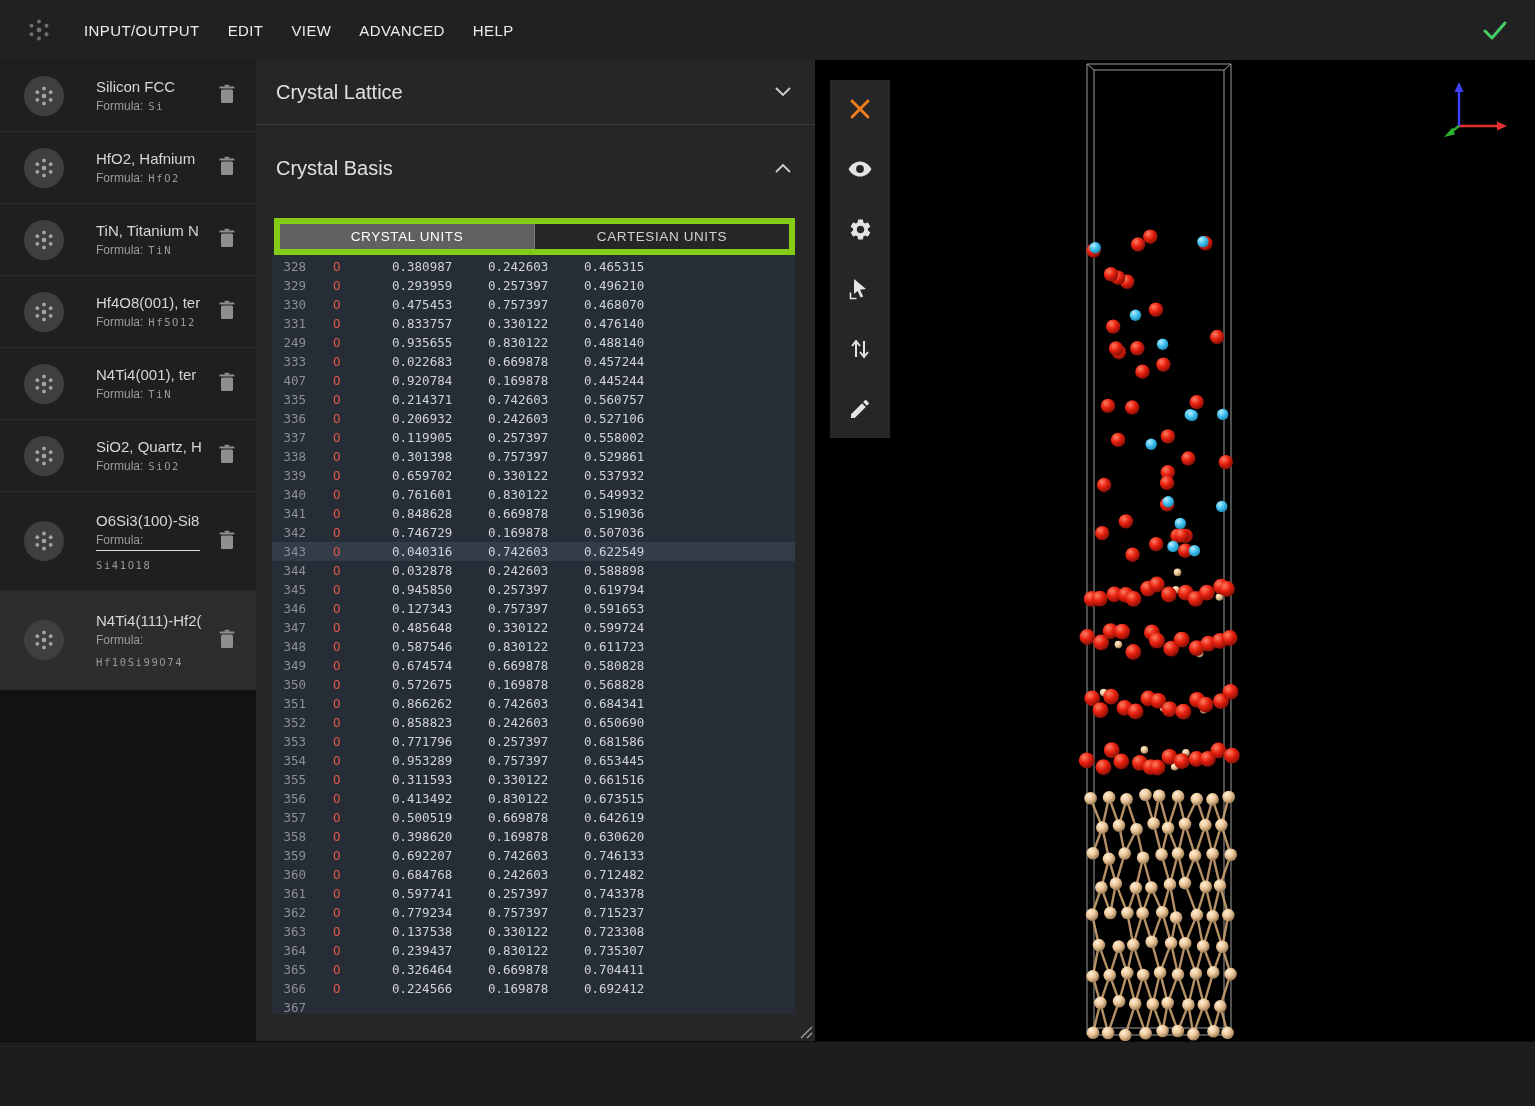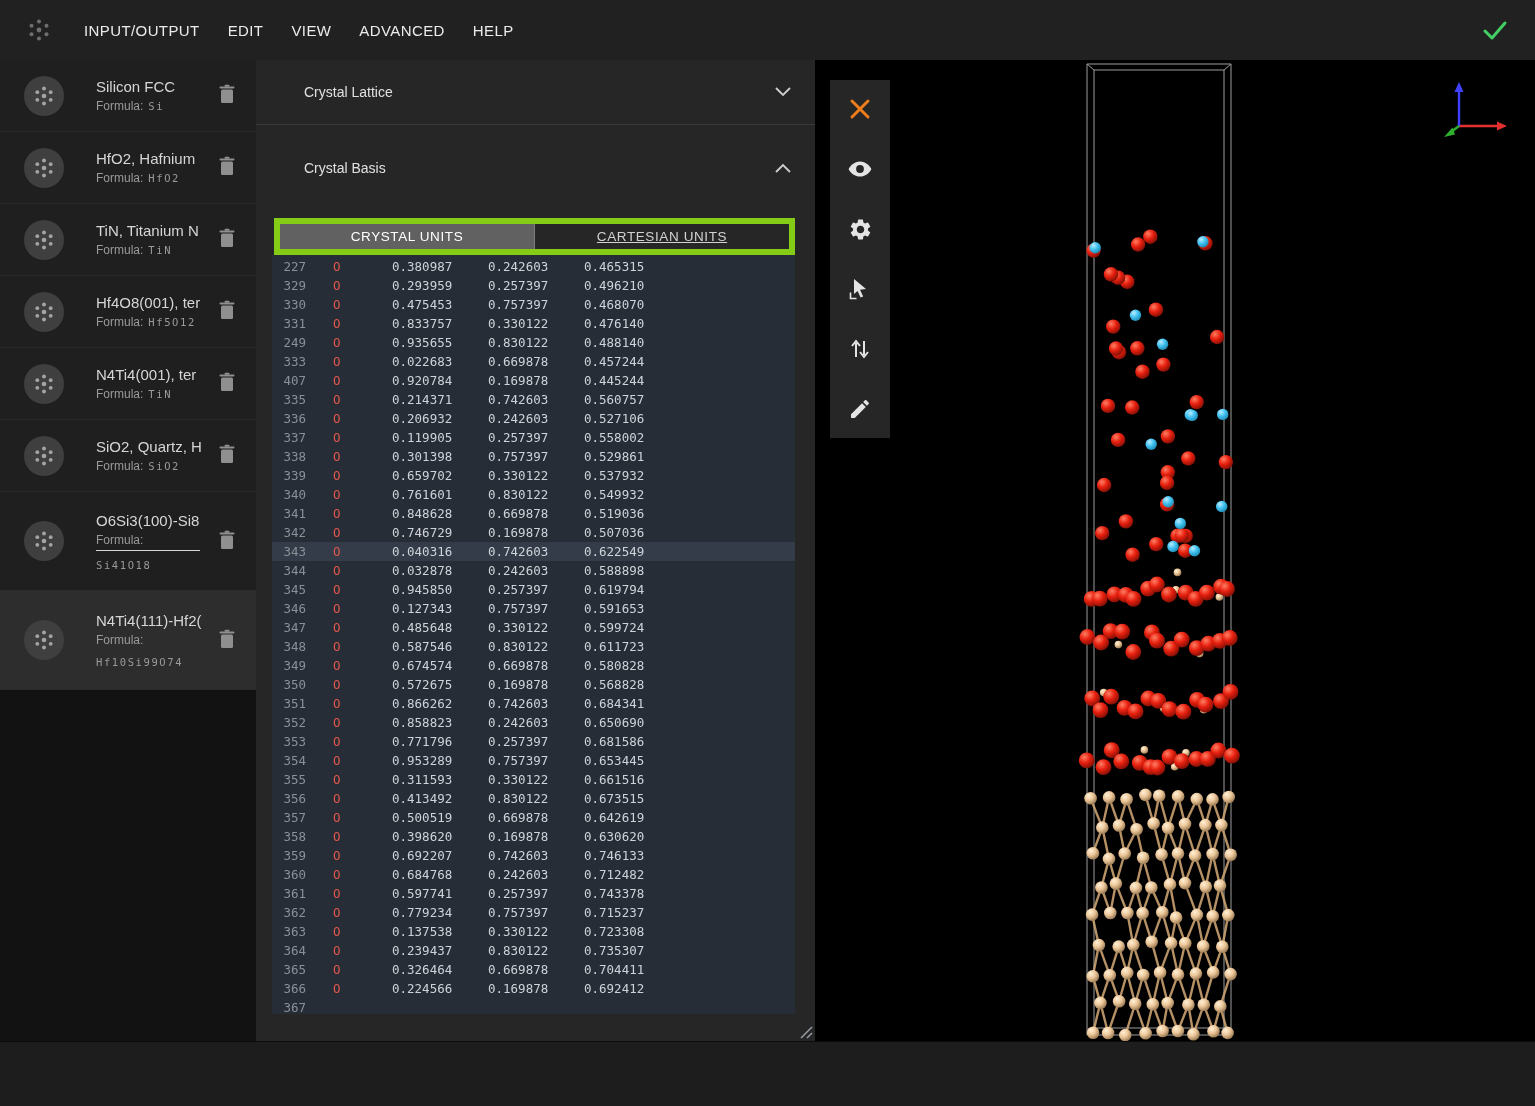--- a/index.html
+++ b/index.html
@@ -28,26 +28,26 @@
   .formula-value{font-family:"DejaVu Sans Mono",monospace;font-size:10.5px;letter-spacing:1.6px;margin-left:5px;color:#9a9a9a;}
   .two-line .formula-value{display:block;margin-left:0;margin-top:8px;}
   .underline .formula-label{display:inline-block;border-bottom:1px solid #d8d8d8;padding-bottom:3px;min-width:104px;}
   .trash-btn{background:none;border:none;cursor:pointer;padding:4px;flex:none;margin-left:6px;}
 
   
   .panel{width:559px;flex:none;background:#262626;position:relative;}
   .section-header{display:flex;align-items:center;justify-content:space-between;padding:0 24px 0 20px;cursor:pointer;}
   .section-header.lattice{height:64px;border-bottom:1px solid #3a3a3a;}
   .section-header.basis{height:86px;}
-  .section-title{color:#e0e0e0;font-size:14px;margin-left:28px;}
+  .section-title{color:#e0e0e0;font-size:20px;}
   .chev{flex:none;}
 
   .tabs{position:absolute;top:158px;left:18px;width:521px;height:37px;display:flex;border:6px solid #84cc16;box-sizing:border-box;}
   .tab{flex:1;display:flex;align-items:center;justify-content:center;font-size:13.5px;letter-spacing:.6px;color:#d2d2d2;background:transparent;border:none;font-family:inherit;cursor:pointer;}
-  .tab + .tab{border-left:1px solid #7d7d7d;text-decoration:underline;}
+  .tab + .tab{border-left:1px solid #7d7d7d;}
   .tab.active{background:#616161;color:#ffffff;}
 
   .editor{position:absolute;top:195px;left:16px;width:523px;height:759px;background:#272d36;font-family:"DejaVu Sans Mono",monospace;font-size:12.5px;line-height:19px;color:#ced3da;overflow:hidden;padding-top:2px;box-sizing:border-box;cursor:text;}
   .ed-row{display:flex;height:19px;padding-left:8px;}
   .ed-row.hl{background:#343c49;}
   .ln{width:26px;text-align:right;color:#8a8f98;margin-right:27px;flex:none;}
   .el{width:12px;color:#e0574b;flex:none;margin-right:47px;}
   .cc{width:96px;flex:none;}
   .resizer{position:absolute;right:2px;bottom:2px;width:14px;height:14px;cursor:nwse-resize;}
 
@@ -317,21 +317,21 @@
         </svg>
       </div>
 
       <div class="tabs" id="units-tabs">
           <button class="tab active">CRYSTAL UNITS</button>
           <button class="tab">CARTESIAN UNITS</button>
         </div>
 
       <div class="editor" id="basis-editor">
           <div class="ed-row">
-    <span class="ln">227</span>
+    <span class="ln">328</span>
     <span class="el">O</span>
     <span class="cc">0.380987</span>
     <span class="cc">0.242603</span>
     <span class="cc">0.465315</span>
   </div>
           <div class="ed-row">
     <span class="ln">329</span>
     <span class="el">O</span>
     <span class="cc">0.293959</span>
     <span class="cc">0.257397</span>

